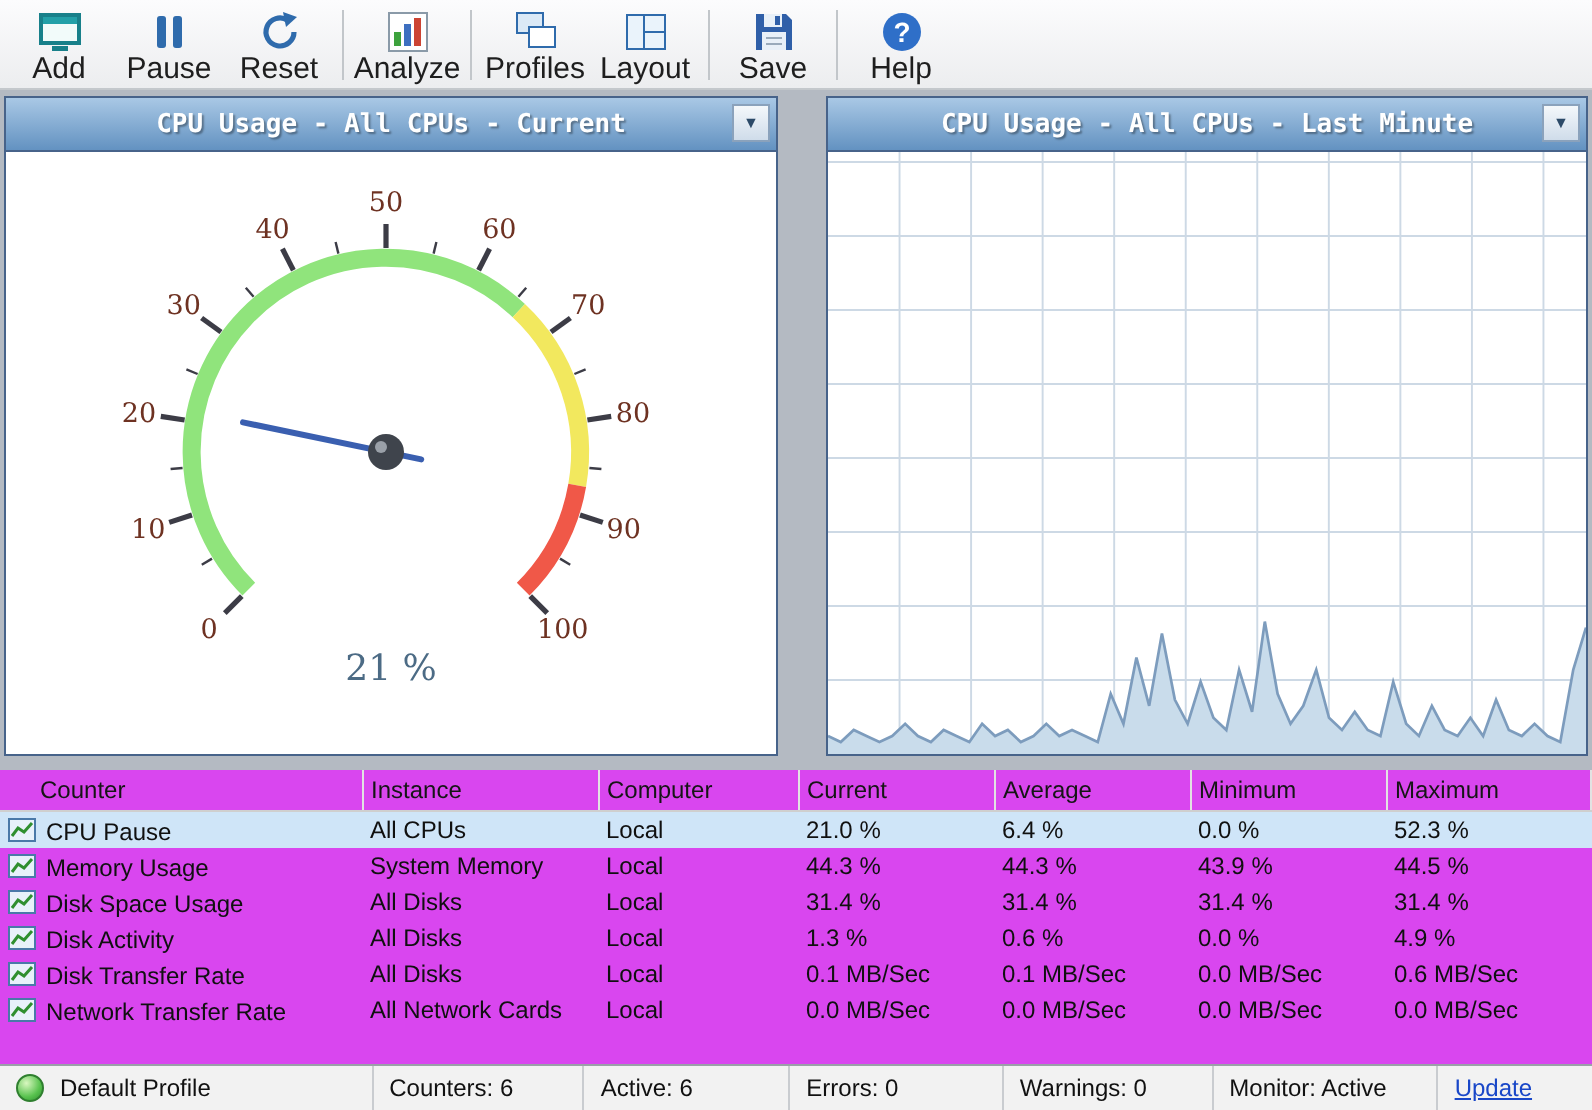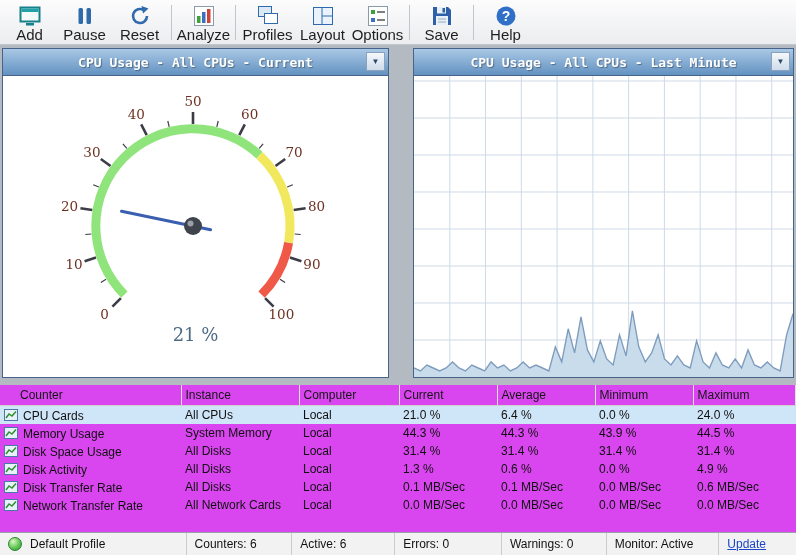--- a/index.html
+++ b/index.html
@@ -121,32 +121,20 @@
     </div>
     <div class="tool">
       <span class="ticon">
         <svg width="24" height="24" viewBox="0 0 24 24">
           <rect x="2.5" y="3.5" width="19" height="17" fill="#eaf3fb" stroke="#2f6bac"></rect>
           <line x1="11" y1="3.5" x2="11" y2="20.5" stroke="#2f6bac"></line>
           <line x1="11" y1="12" x2="21.5" y2="12" stroke="#2f6bac"></line>
         </svg>
       </span>
       <span class="tlabel">Layout</span>
-    </div>
-    <div class="tool">
-      <span class="ticon">
-        <svg width="24" height="24" viewBox="0 0 24 24">
-          <rect x="2.5" y="2.5" width="19" height="19" fill="#ffffff" stroke="#8a9aa8"></rect>
-          <rect x="5" y="6" width="4" height="4" fill="#3da23d"></rect>
-          <rect x="5" y="14" width="4" height="4" fill="#3d6fc0"></rect>
-          <line x1="11" y1="8" x2="19" y2="8" stroke="#555" stroke-width="1.5"></line>
-          <line x1="11" y1="16" x2="19" y2="16" stroke="#555" stroke-width="1.5"></line>
-        </svg>
-      </span>
-      <span class="tlabel">Options</span>
     </div>
     <div class="tsep"></div>
     <div class="tool">
       <span class="ticon">
         <svg width="24" height="24" viewBox="0 0 24 24">
           <path d="M3 3 h15 l3 3 v15 h-18 z" fill="#2f5fa8"></path>
           <rect x="7" y="3" width="9" height="6.5" fill="#e8f0f8"></rect>
           <rect x="12.5" y="4" width="2.5" height="4.5" fill="#2f5fa8"></rect>
           <rect x="6" y="12" width="12" height="9" fill="#e8f0f8"></rect>
           <line x1="8" y1="15" x2="16" y2="15" stroke="#99aabb"></line>
@@ -272,27 +260,27 @@
           <th>Current</th>
           <th>Average</th>
           <th>Minimum</th>
           <th>Maximum</th>
         </tr>
       </thead>
       <tbody>
         <tr class="sel">
           <td class="c0"><span class="ricon"><svg width="14" height="12">
                   <use href="#rowicon"></use>
-                </svg></span><span class="rowlabel">CPU Cards</span></td>
+                </svg></span><span class="rowlabel">CPU Pause</span></td>
           <td>All CPUs</td>
           <td>Local</td>
           <td>21.0 %</td>
           <td>6.4 %</td>
           <td>0.0 %</td>
-          <td>24.0 %</td>
+          <td>52.3 %</td>
         </tr>
         <tr>
           <td class="c0"><span class="ricon"><svg width="14" height="12">
                   <use href="#rowicon"></use>
                 </svg></span><span class="rowlabel">Memory Usage</span></td>
           <td>System Memory</td>
           <td>Local</td>
           <td>44.3 %</td>
           <td>44.3 %</td>
           <td>43.9 %</td>

